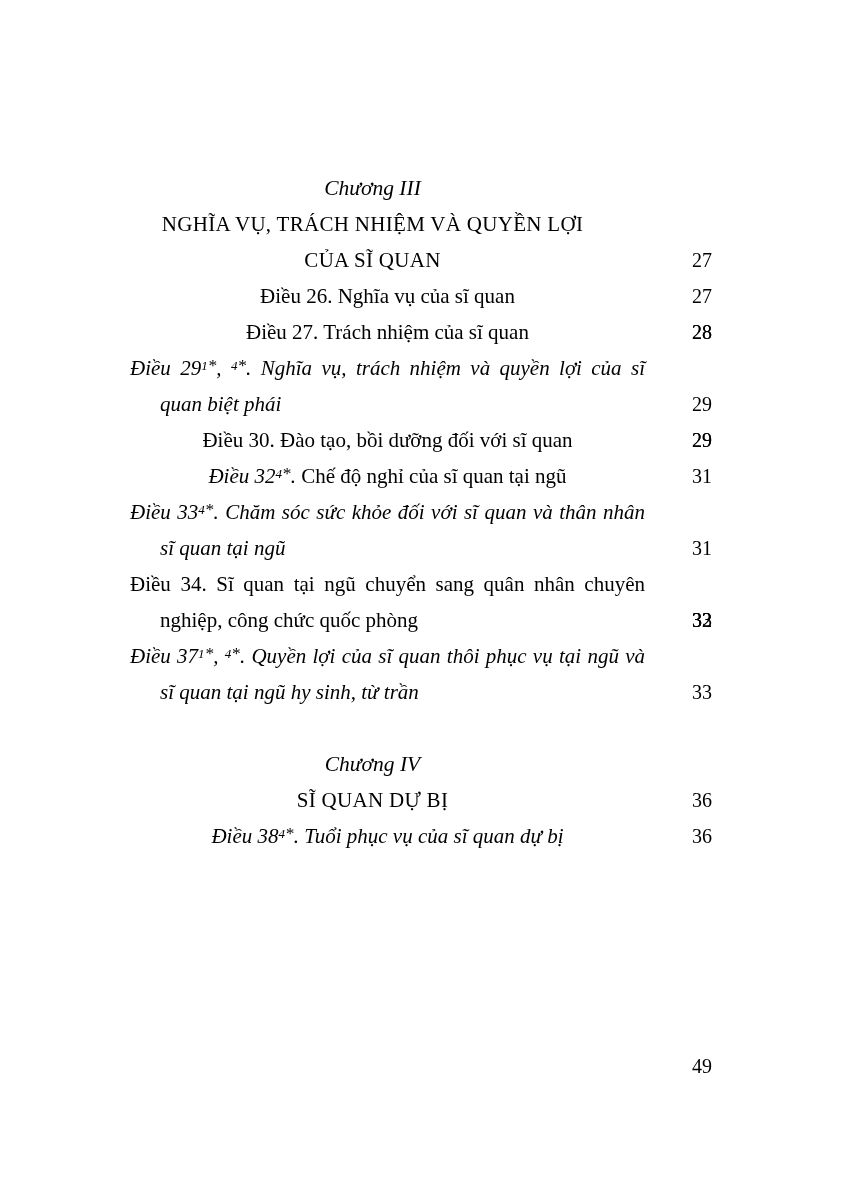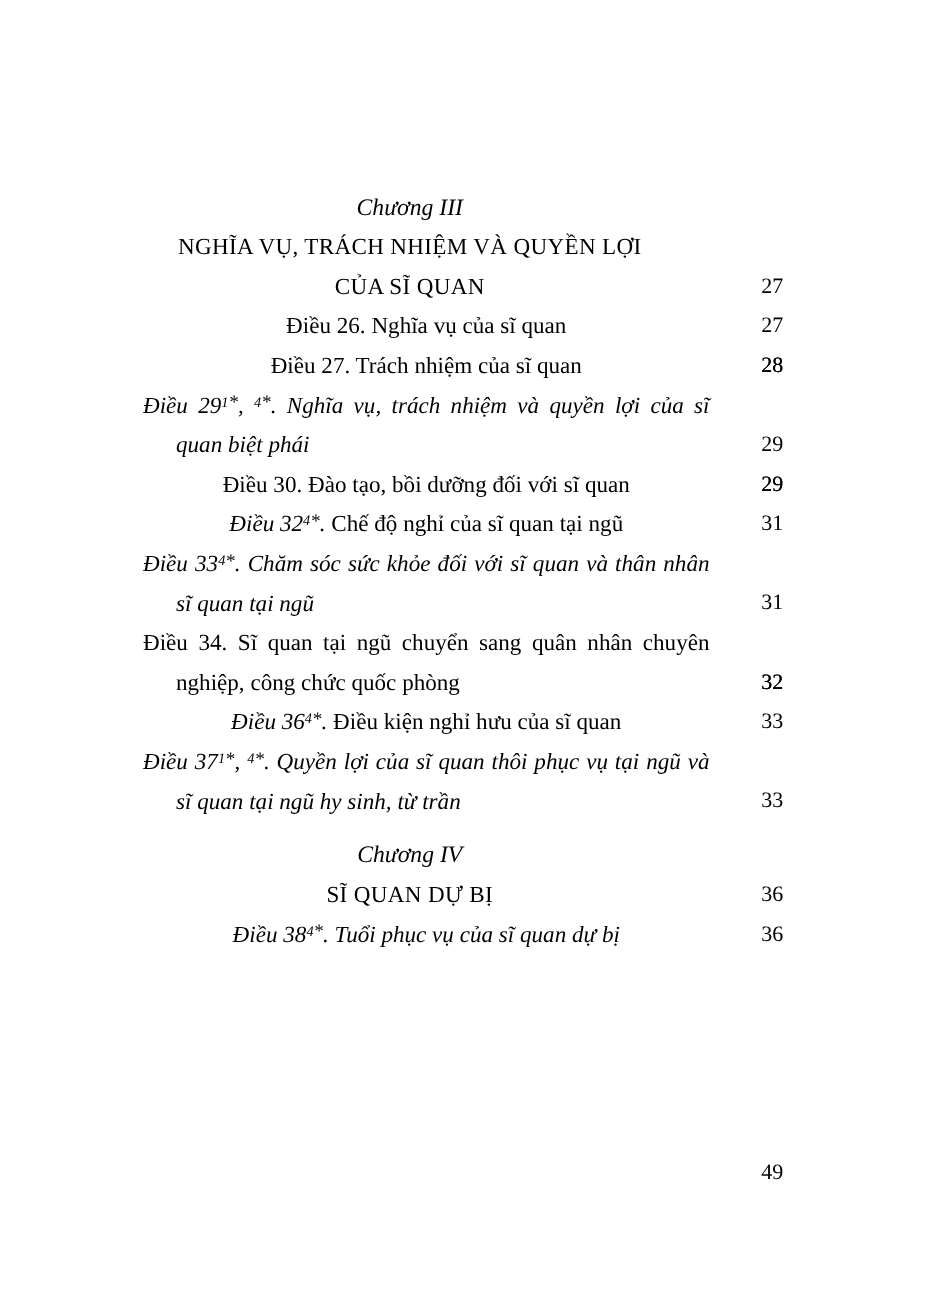--- a/index.html
+++ b/index.html
@@ -92,21 +92,21 @@
   sup {
     font-size: 0.62em;
     vertical-align: 0.42em;
     line-height: 0;
   }
   .ast {
     font-size: 0.82em;
     vertical-align: 0.22em;
     line-height: 0;
   }
-  .gap-before { margin-top: 13px; }
+  .gap-before { margin-top: 36px; }
   .footer-pagenum {
     position: absolute;
     left: 615px;
     top: 1055px;
     width: 97px;
     text-align: right;
     font-size: 20px;
     font-family: "Liberation Serif", "DejaVu Serif", serif;
   }
 </style>
@@ -161,21 +161,20 @@
           <div class="pagenum">31</div>
         </div>
         <div class="entry">
           <div class="textcol"><span class="runin ro">Điều 34.</span> <span class="ro">Sĩ quan tại ngũ chuyển sang quân nhân chuyên nghiệp, công chức quốc phòng</span></div>
           <div class="pagenum">32</div>
         </div>
         <div class="entry single">
           <div class="pagenum">32</div>
         </div>
         <div class="entry single">
-          <div class="textcol"><span class="runin it">Điều 36<sup>4</sup><span class="ast">*</span>.</span> <span class="ro">Điều kiện nghỉ hưu của sĩ quan</span></div>
           <div class="pagenum">33</div>
         </div>
         <div class="entry">
           <div class="textcol"><span class="runin it">Điều 37<sup>1</sup><span class="ast">*</span><span class="it">, </span><sup>4</sup><span class="ast">*</span>.</span> <span class="it">Quyền lợi của sĩ quan thôi phục vụ tại ngũ và sĩ quan tại ngũ hy sinh, từ trần</span></div>
           <div class="pagenum">33</div>
         </div>
       </div>
 
     <div class="chapter-block gap-before">
       <div class="chapter-line">

